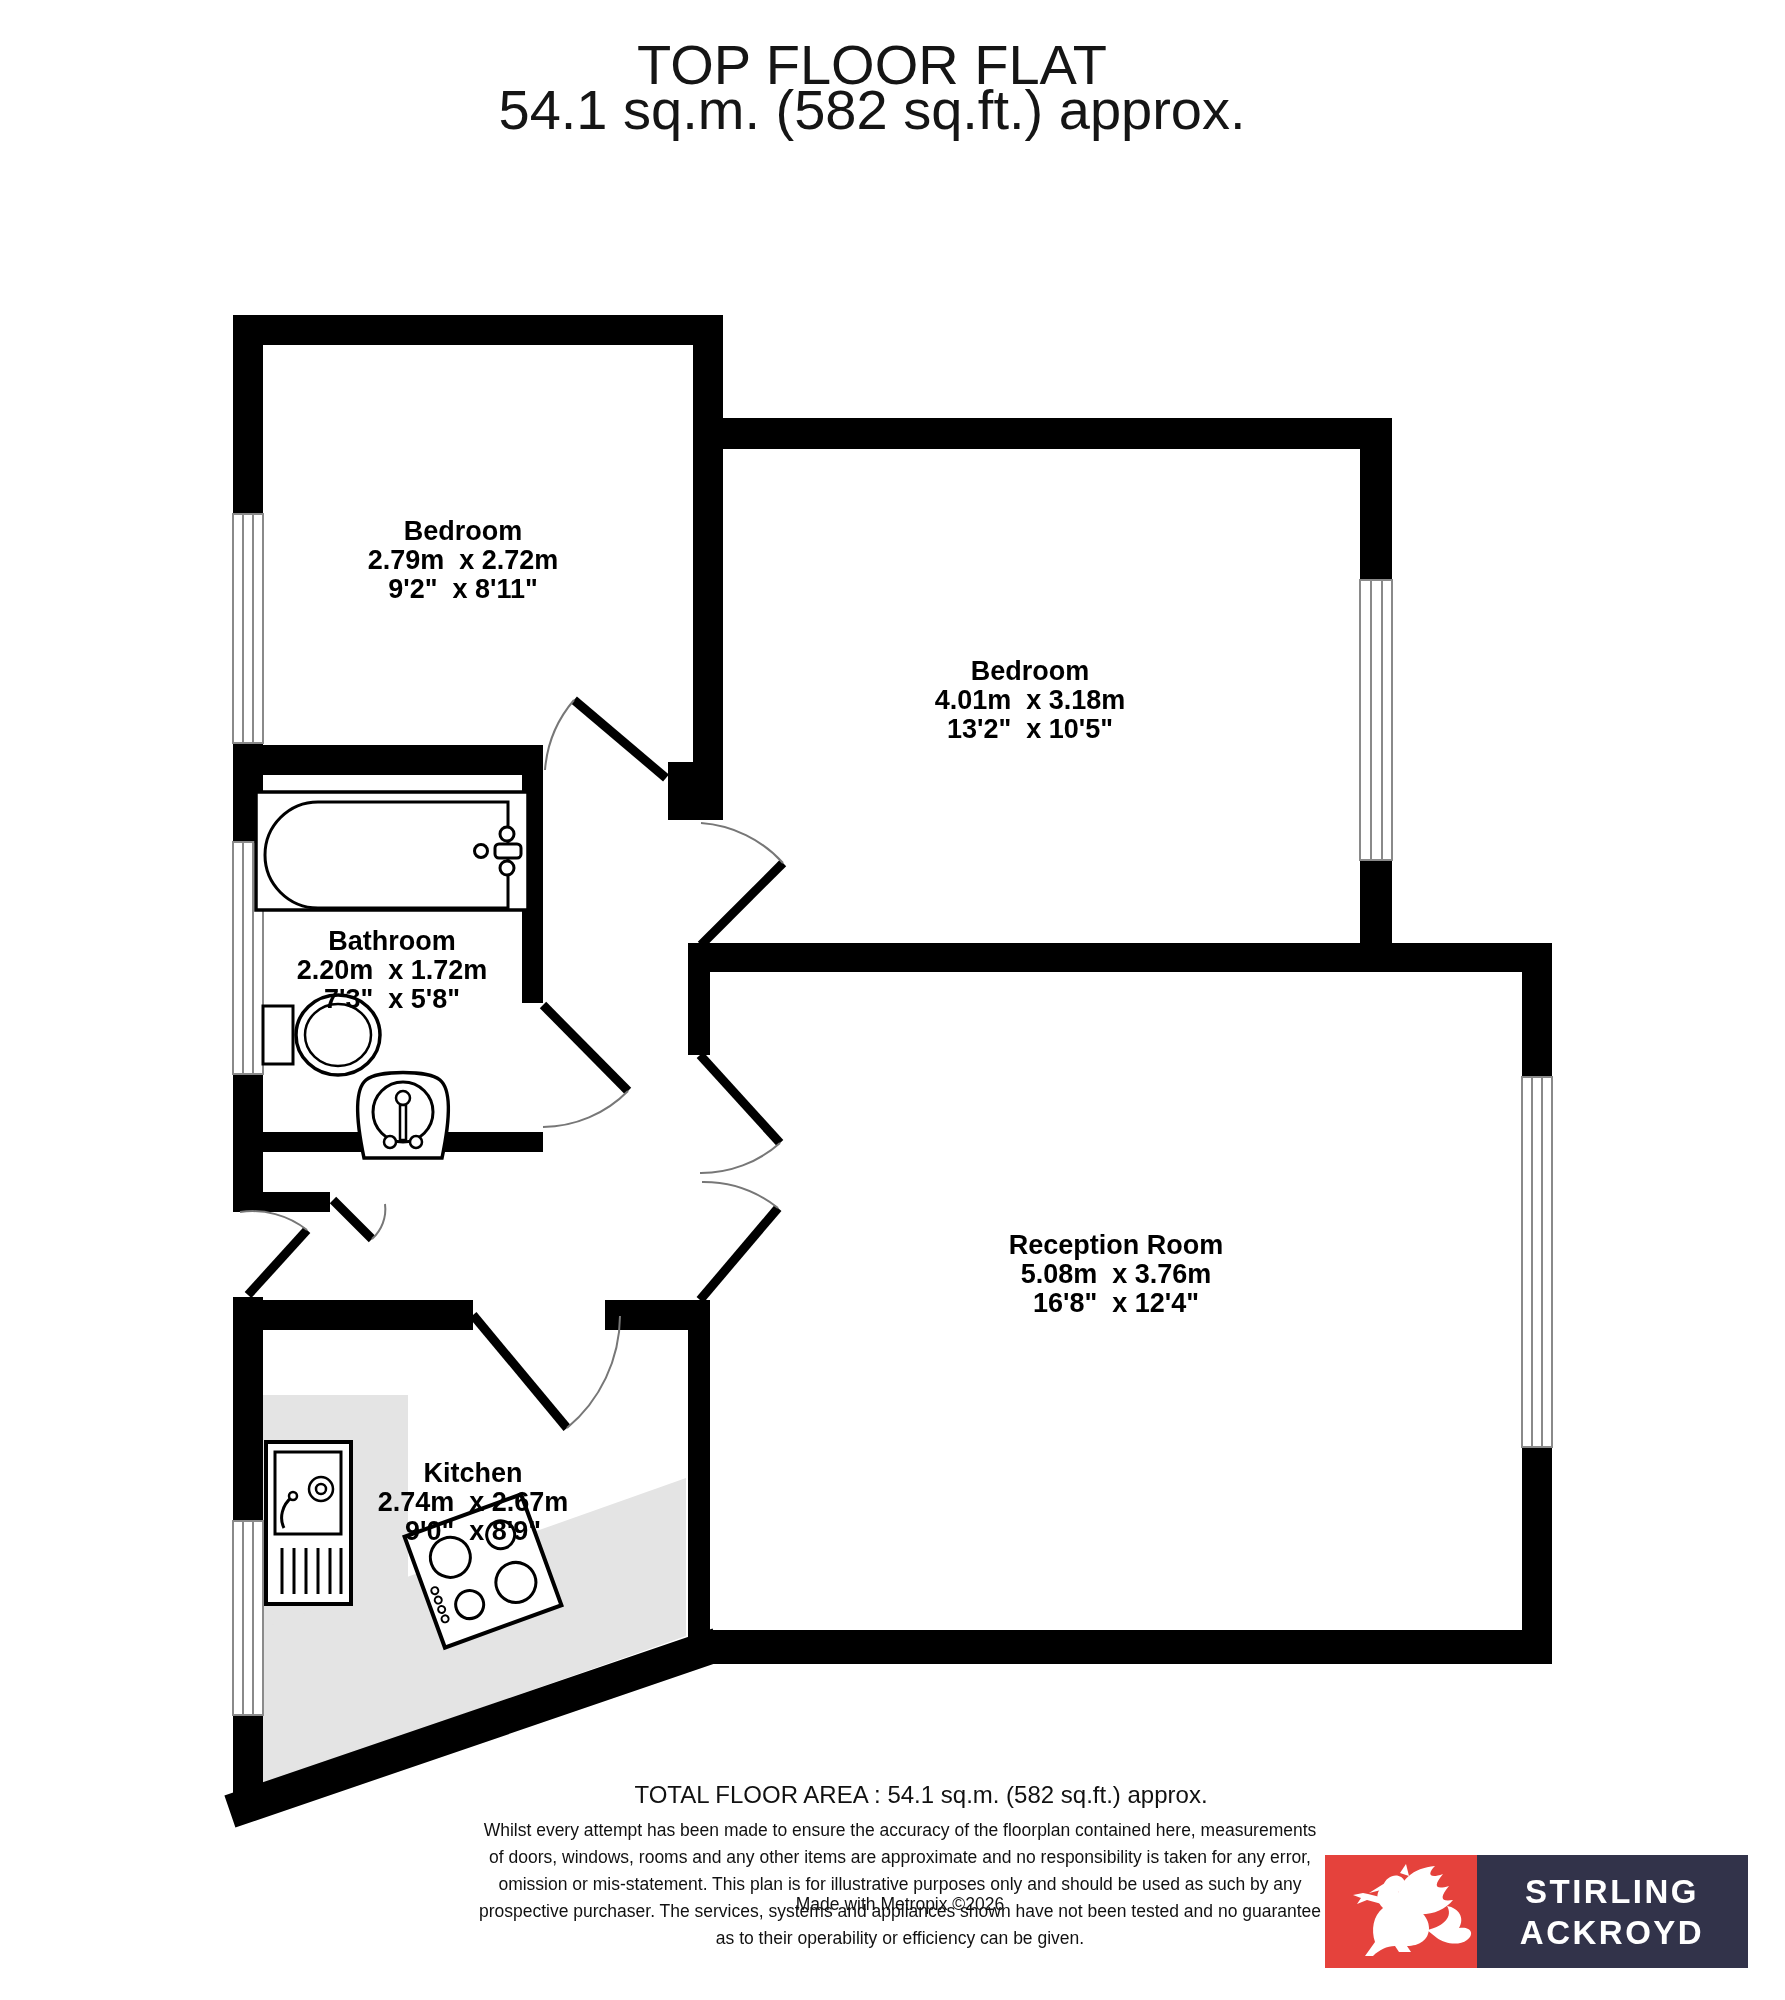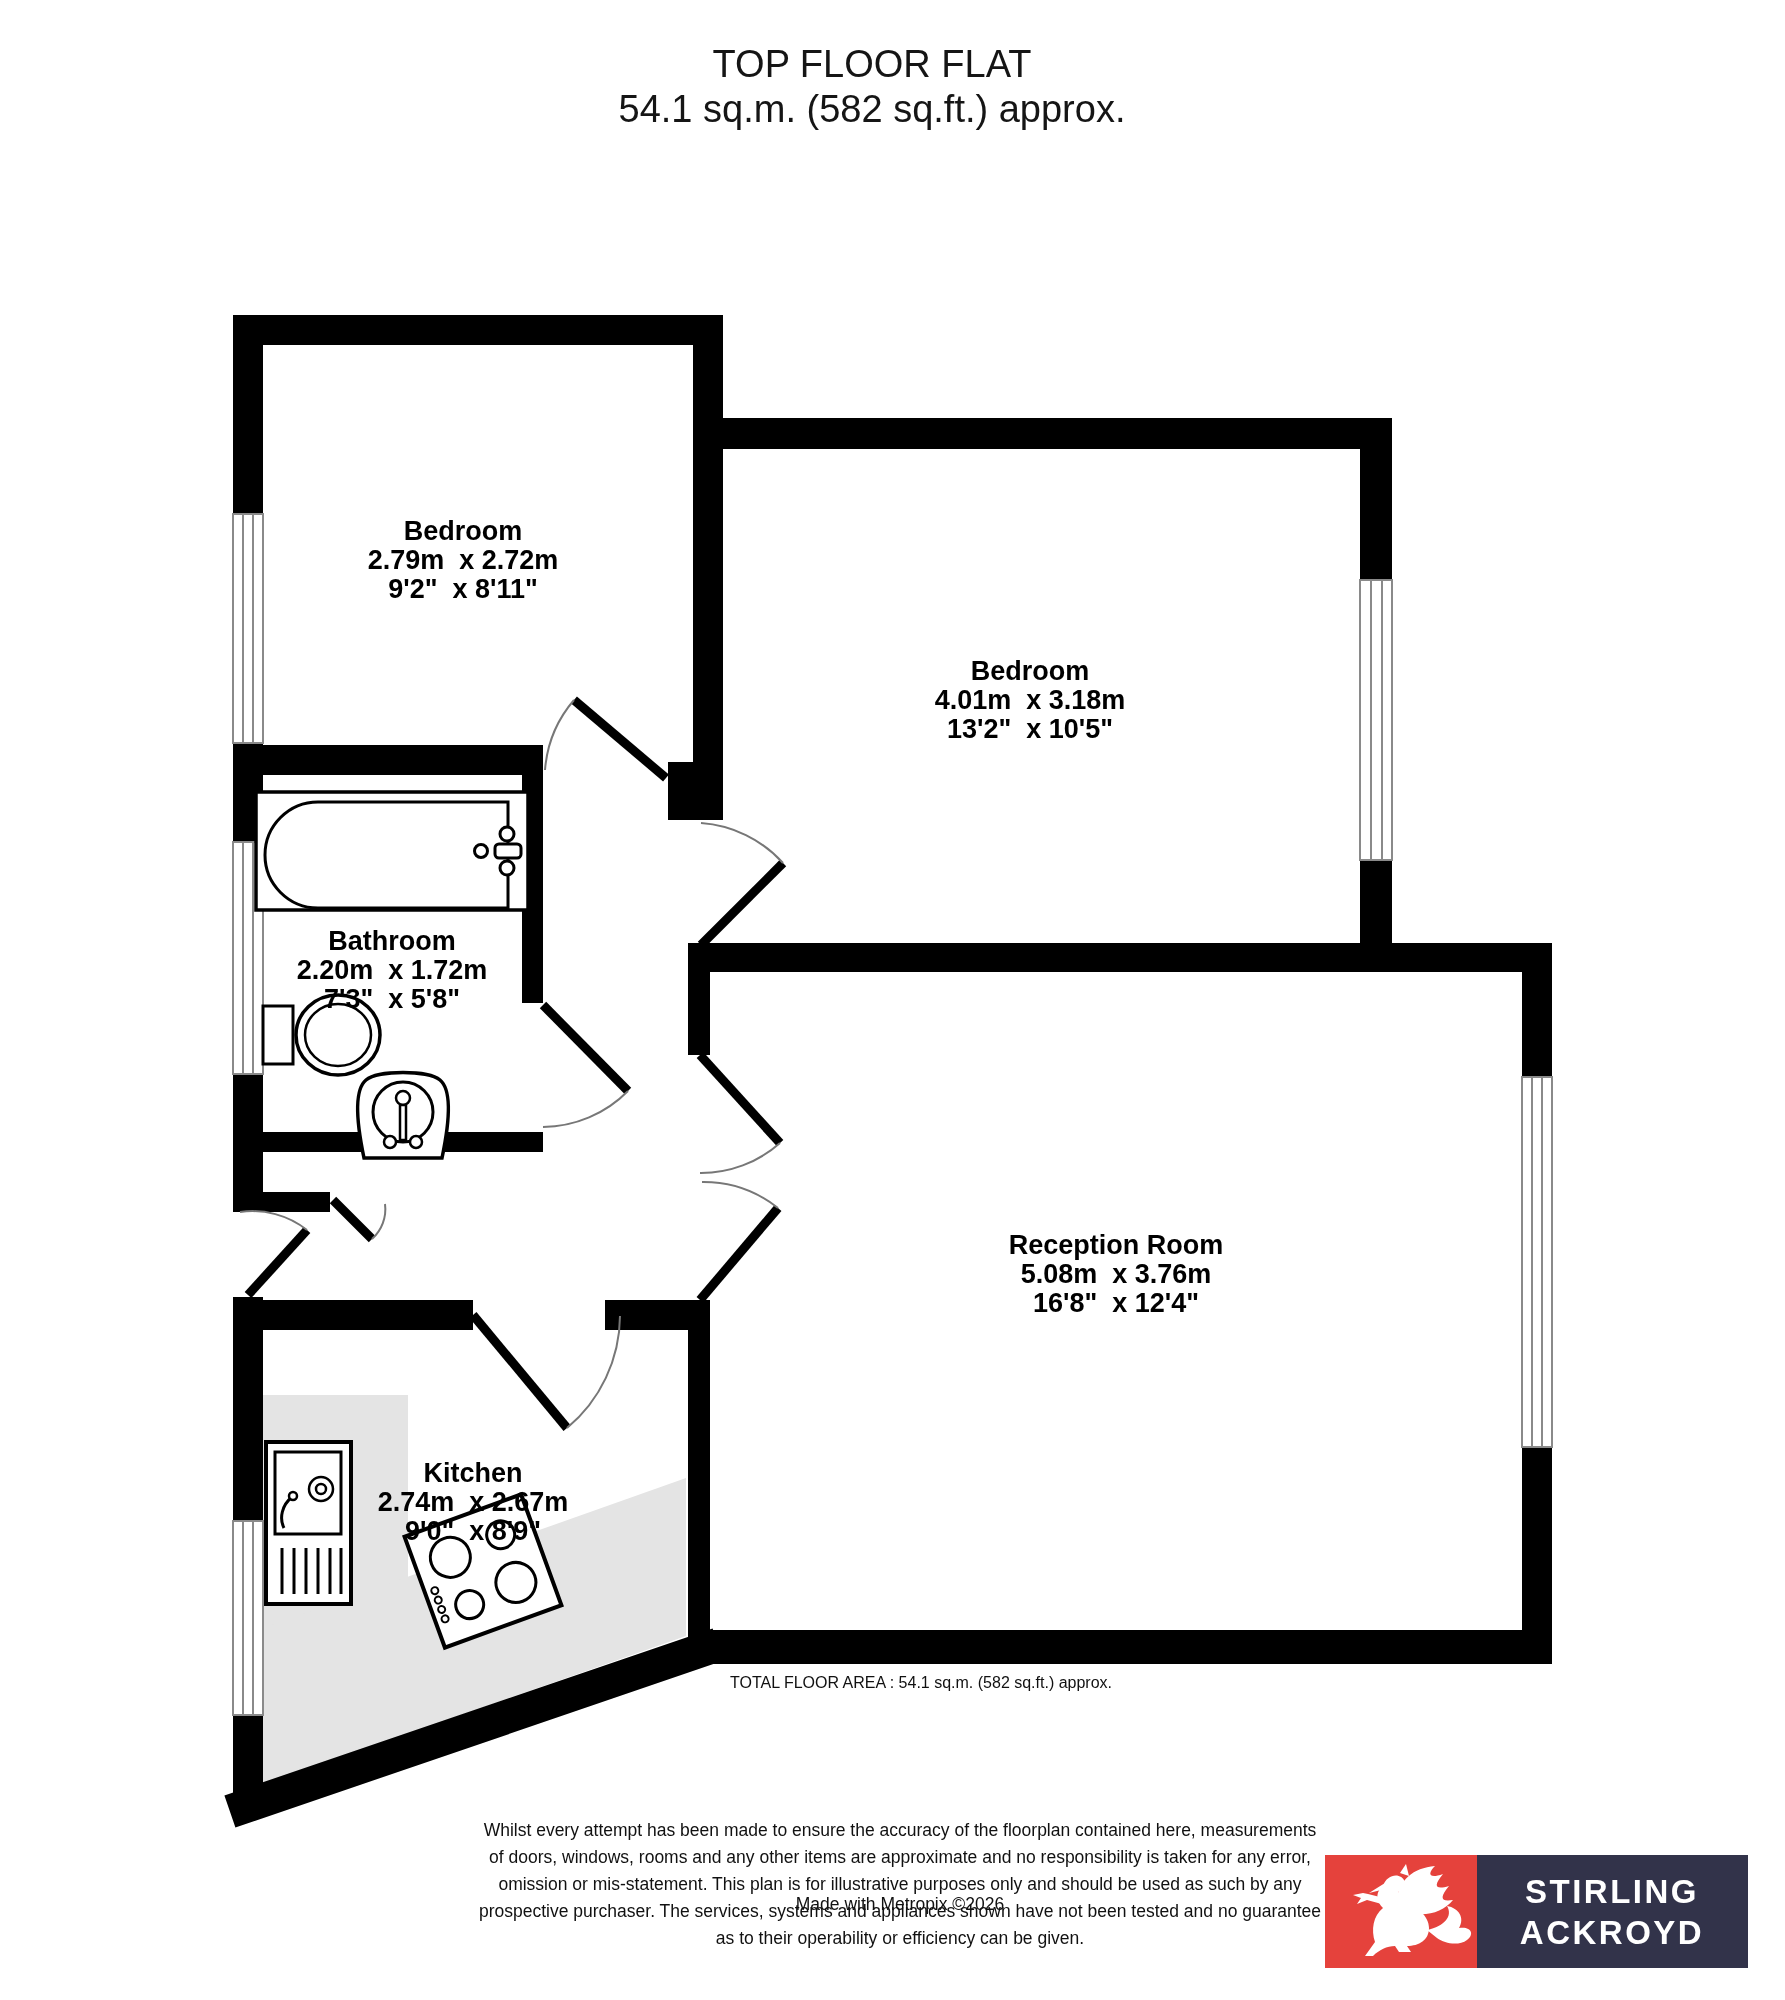--- a/index.html
+++ b/index.html
@@ -1,20 +1,20 @@
 <!DOCTYPE html>
 <html><head>
 <meta charset="utf-8">
 <style>
   html,body{margin:0;padding:0;background:#ffffff;}
   body{width:1785px;height:2000px;position:relative;font-family:"Liberation Sans",sans-serif;overflow:hidden;}
   .abs{position:absolute;}
   .ctr{transform:translateX(-50%);text-align:center;}
-  #title{top:42px;left:872px;font-size:38px;line-height:45px;color:#151515;white-space:nowrap;}
-  #footer-total{top:1674px;left:921px;font-size:16px;color:#111;white-space:nowrap;}
+  #title{top:42px;left:872px;font-size:56px;line-height:45px;color:#151515;white-space:nowrap;}
+  #footer-total{top:1781px;left:921px;font-size:24px;color:#111;white-space:nowrap;}
   #footer-disclaimer{top:1817px;left:900px;font-size:17.5px;line-height:27px;color:#111;white-space:pre-line;width:1100px;}
   #footer-credit{top:1894px;left:900px;font-size:17.5px;color:#111;white-space:nowrap;}
   svg text{font-family:"Liberation Sans",sans-serif;white-space:pre;}
   .room-label{font-size:27px;font-weight:bold;fill:#000;text-anchor:middle;}
   .wall{fill:#000;}
   .leaf{stroke:#000;stroke-width:9;}
   .arc{stroke:#777;stroke-width:2;fill:none;}
   .fix{fill:#fff;stroke:#000;}
   .win{fill:#fff;stroke:#8a8a8a;stroke-width:2;}
   .winline{stroke:#8a8a8a;stroke-width:2;}

